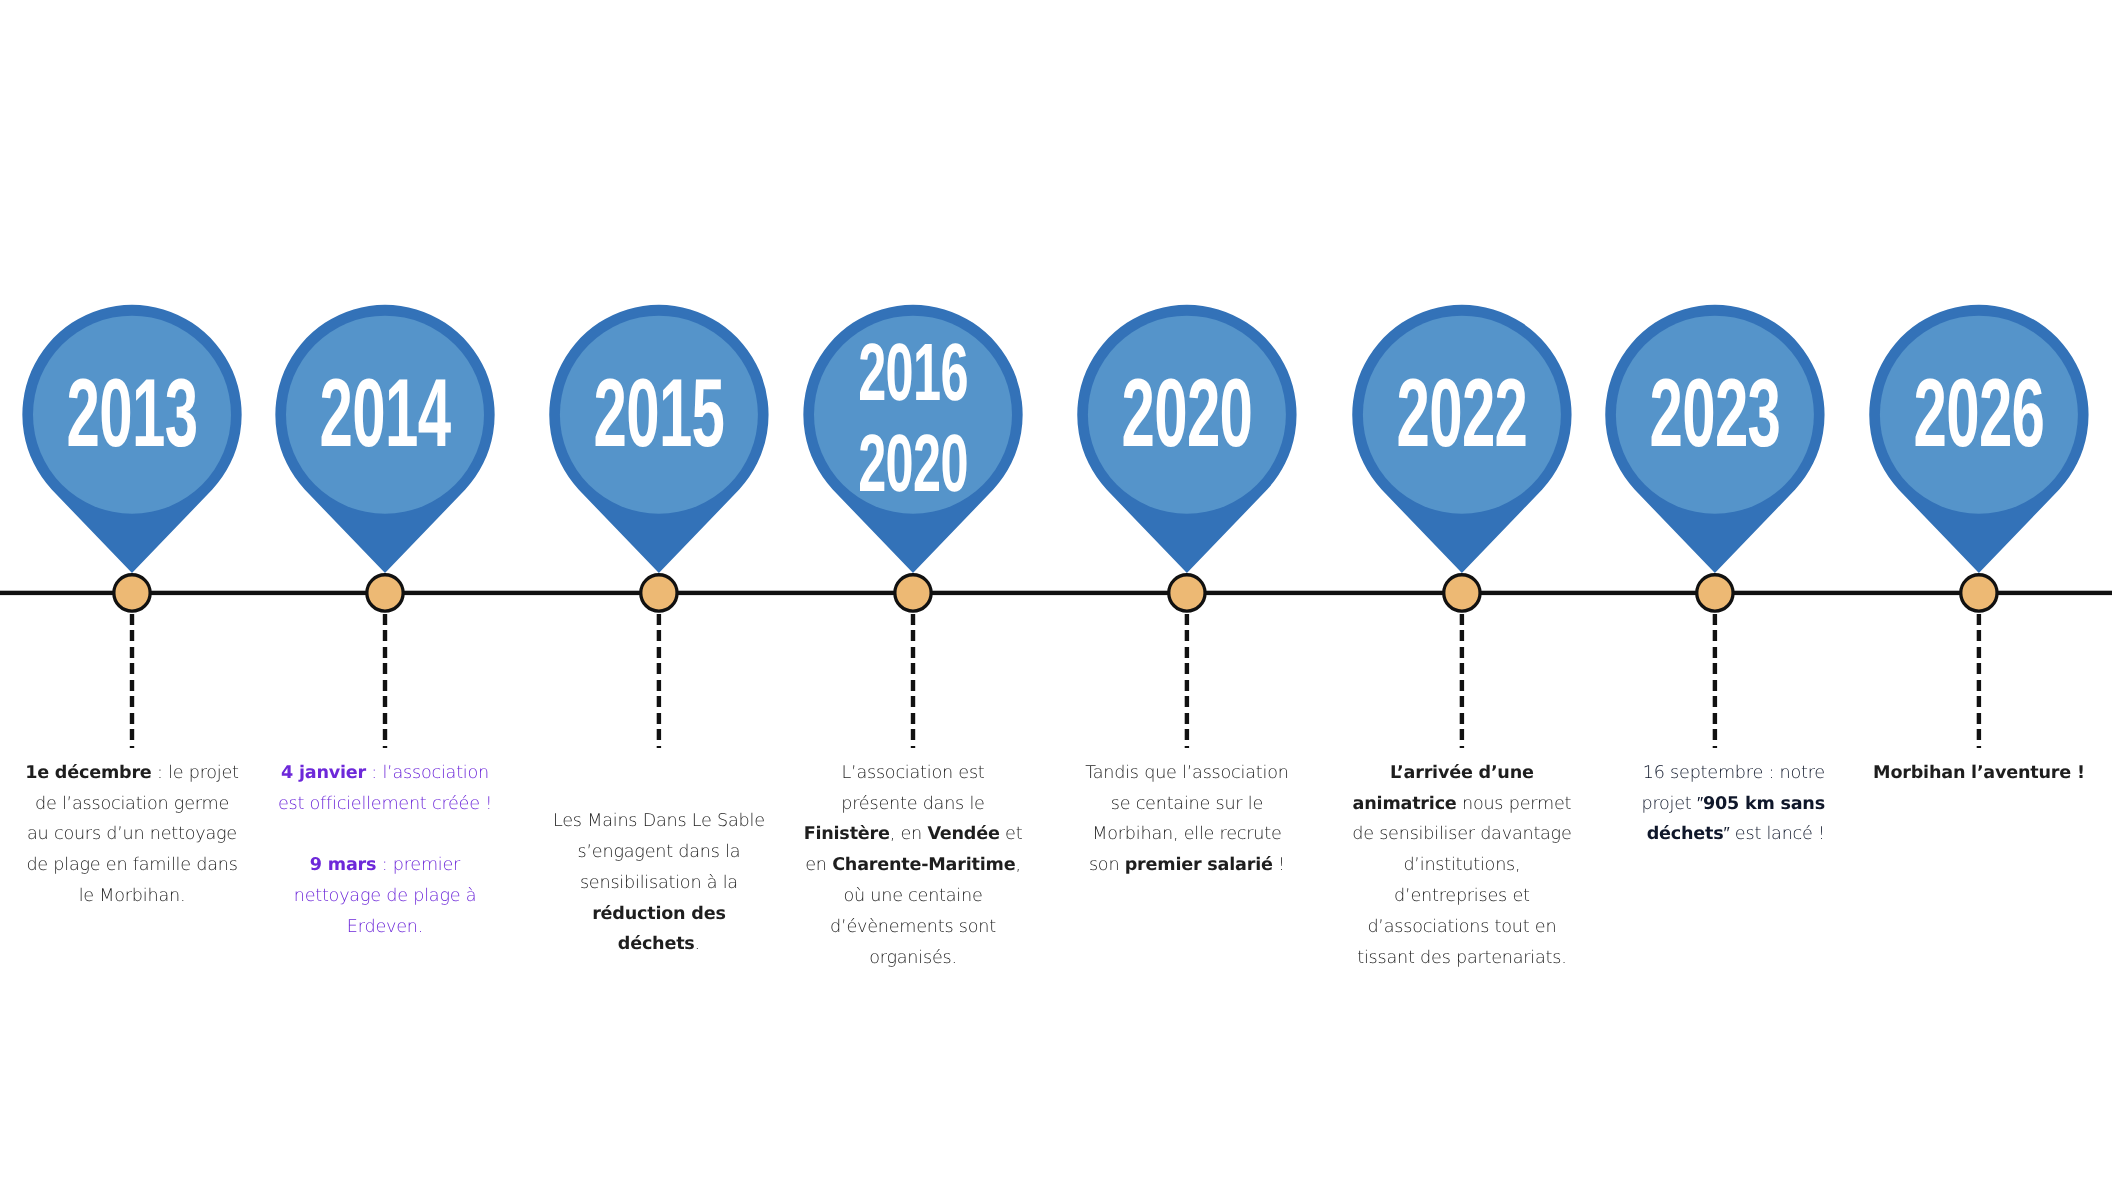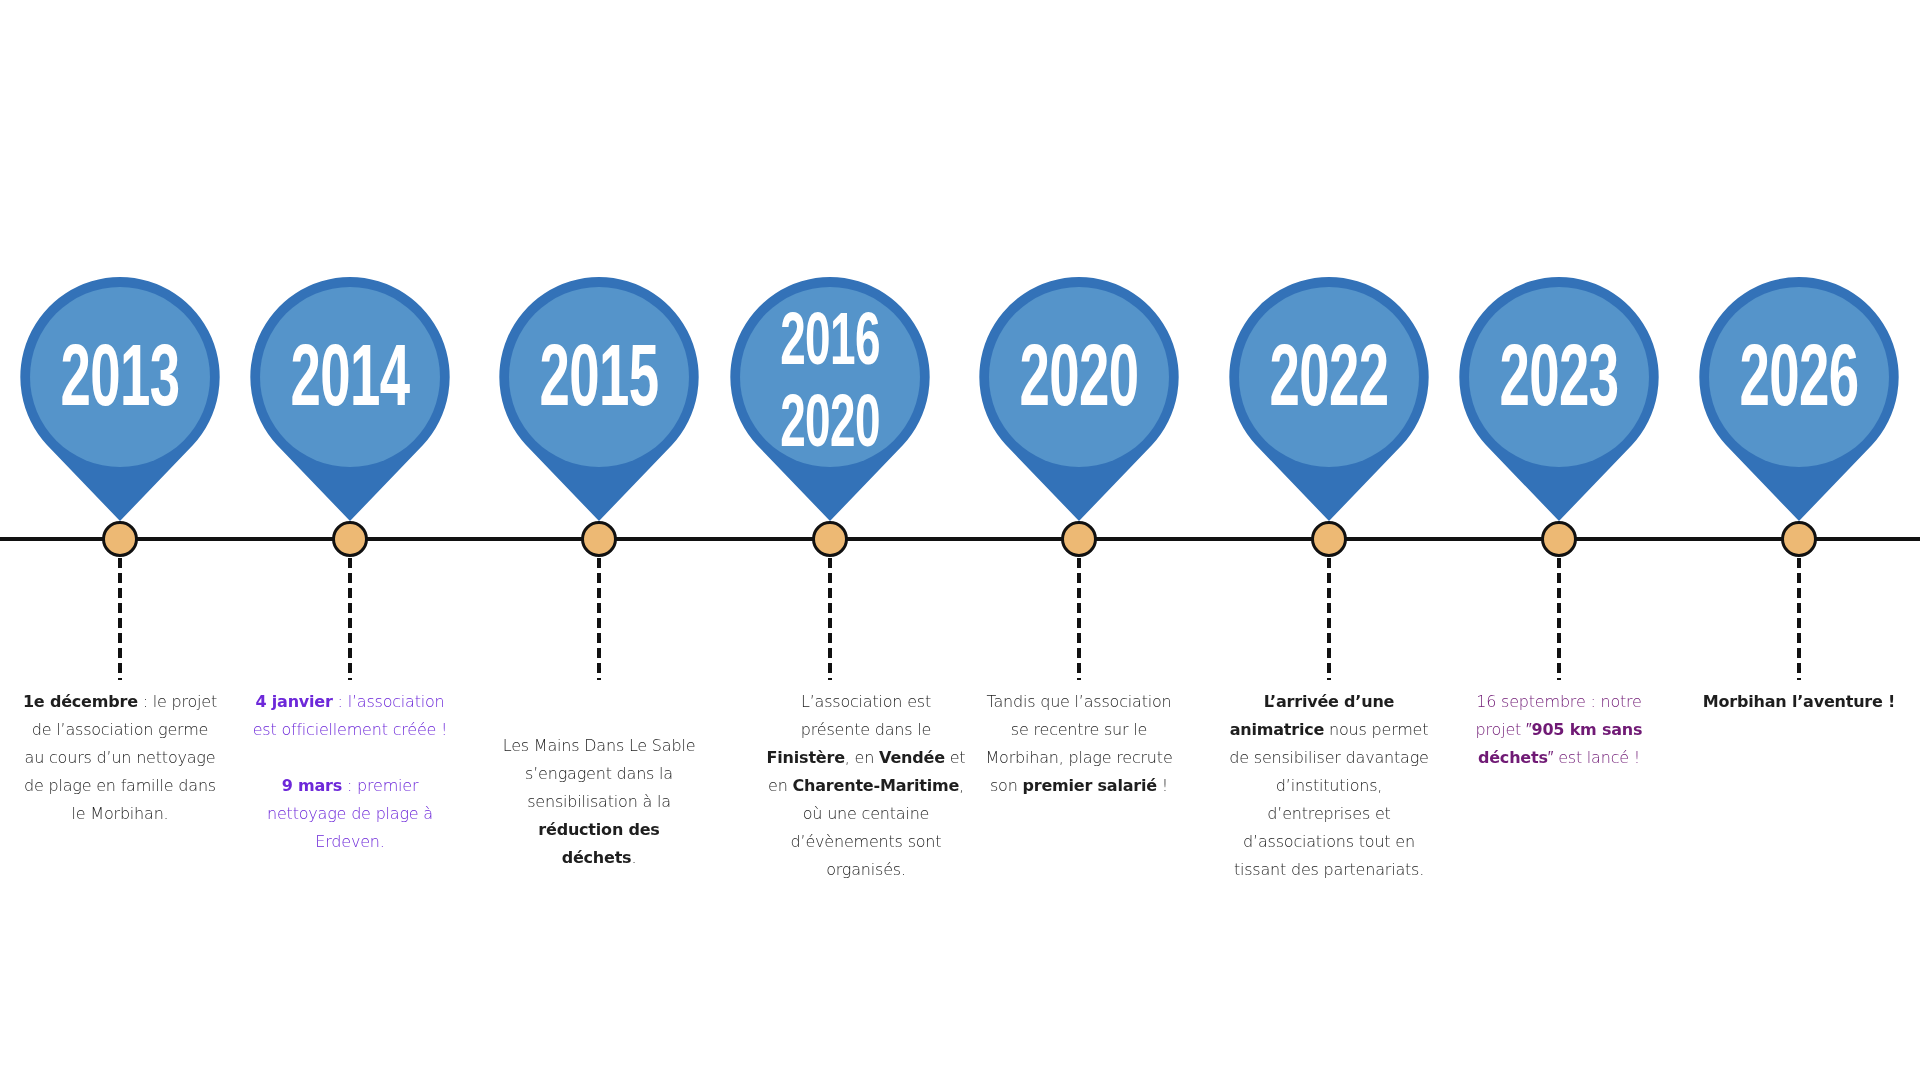--- a/index.html
+++ b/index.html
@@ -102,38 +102,38 @@
         <path class="pin-outer" d="M100 0 A100 100 0 0 1 173 168 L100 244 L27 168 A100 100 0 0 1 100 0 Z" fill="#3372B8"></path>
         <circle class="pin-inner" cx="100" cy="100" r="90" fill="#5594CA"></circle>
       </svg>
     </div>
     <div class="year double" style="color: rgb(255, 255, 255);">
         <span>2016</span>
         <span>2020</span>
       </div>
     <div class="dot" style="background: rgb(237, 185, 116);"></div>
     <div class="dash"></div>
-    <div class="desc" style="color: rgb(30, 30, 30); margin-left: 36px;">
+    <div class="desc" style="color: rgb(30, 30, 30);">
         <span class="para"><span>L’association est présente dans le </span><b>Finistère</b><span>, en </span><b>Vendée</b><span> et en </span><b>Charente-Maritime</b><span>, où une centaine d’évènements sont organisés.</span></span>
       </div>
   </div>
     <div class="milestone" style="left: 1079px;">
     <div class="pin">
       <svg viewBox="0 0 200 244" xmlns="http://www.w3.org/2000/svg">
         <path class="pin-outer" d="M100 0 A100 100 0 0 1 173 168 L100 244 L27 168 A100 100 0 0 1 100 0 Z" fill="#3372B8"></path>
         <circle class="pin-inner" cx="100" cy="100" r="90" fill="#5594CA"></circle>
       </svg>
     </div>
     <div class="year single" style="color: rgb(255, 255, 255);">
         <span>2020</span>
       </div>
     <div class="dot" style="background: rgb(237, 185, 116);"></div>
     <div class="dash"></div>
     <div class="desc" style="color: rgb(30, 30, 30);">
-        <span class="para"><span>Tandis que l’association se recentre sur le Morbihan, plage recrute son </span><b>premier salarié</b><span> !</span></span>
+        <span class="para"><span>Tandis que l’association se centaine sur le Morbihan, elle recrute son </span><b>premier salarié</b><span> !</span></span>
       </div>
   </div>
     <div class="milestone" style="left: 1329px;">
     <div class="pin">
       <svg viewBox="0 0 200 244" xmlns="http://www.w3.org/2000/svg">
         <path class="pin-outer" d="M100 0 A100 100 0 0 1 173 168 L100 244 L27 168 A100 100 0 0 1 100 0 Z" fill="#3372B8"></path>
         <circle class="pin-inner" cx="100" cy="100" r="90" fill="#5594CA"></circle>
       </svg>
     </div>
     <div class="year single" style="color: rgb(255, 255, 255);">
@@ -150,21 +150,21 @@
       <svg viewBox="0 0 200 244" xmlns="http://www.w3.org/2000/svg">
         <path class="pin-outer" d="M100 0 A100 100 0 0 1 173 168 L100 244 L27 168 A100 100 0 0 1 100 0 Z" fill="#3372B8"></path>
         <circle class="pin-inner" cx="100" cy="100" r="90" fill="#5594CA"></circle>
       </svg>
     </div>
     <div class="year single" style="color: rgb(255, 255, 255);">
         <span>2023</span>
       </div>
     <div class="dot" style="background: rgb(237, 185, 116);"></div>
     <div class="dash"></div>
-    <div class="desc" style="color: #701a75;">
+    <div class="desc" style="color: #0f172a; text-align: right;">
         <span class="para"><span>16 septembre : notre projet ″</span><b>905 km sans déchets</b><span>″ est lancé !</span></span>
       </div>
   </div>
     <div class="milestone" style="left: 1799px;">
     <div class="pin">
       <svg viewBox="0 0 200 244" xmlns="http://www.w3.org/2000/svg">
         <path class="pin-outer" d="M100 0 A100 100 0 0 1 173 168 L100 244 L27 168 A100 100 0 0 1 100 0 Z" fill="#3372B8"></path>
         <circle class="pin-inner" cx="100" cy="100" r="90" fill="#5594CA"></circle>
       </svg>
     </div>

